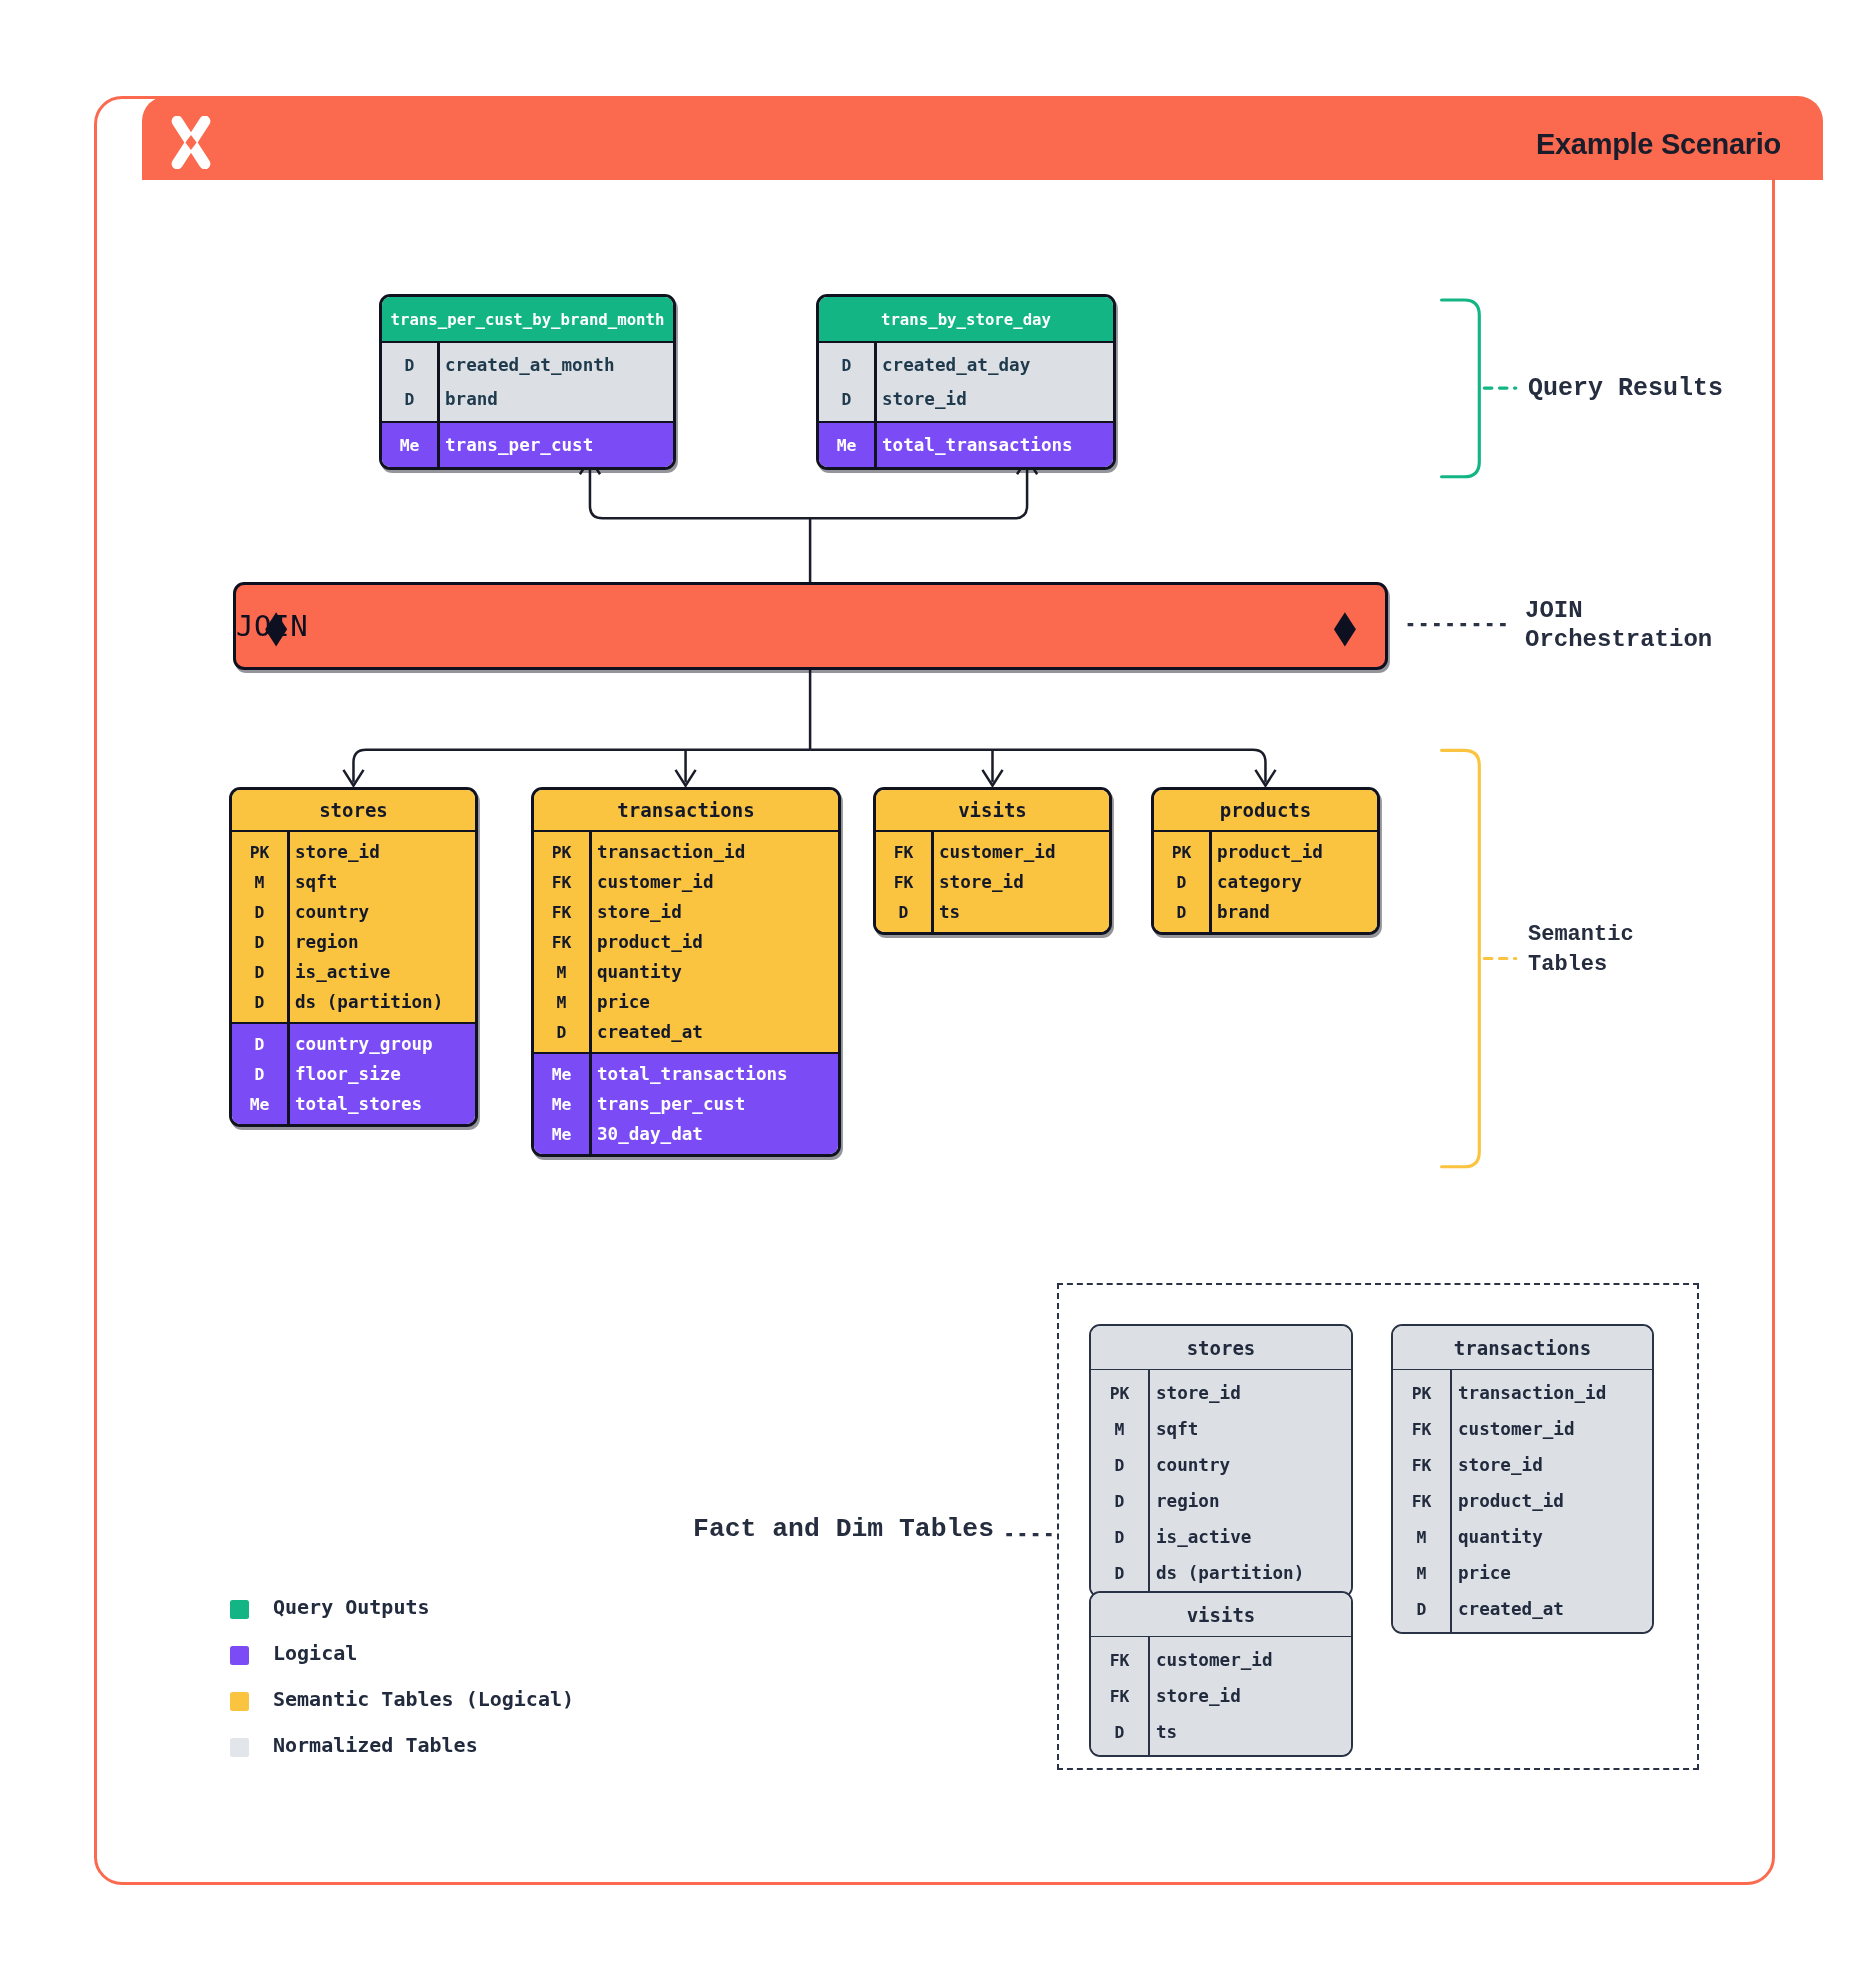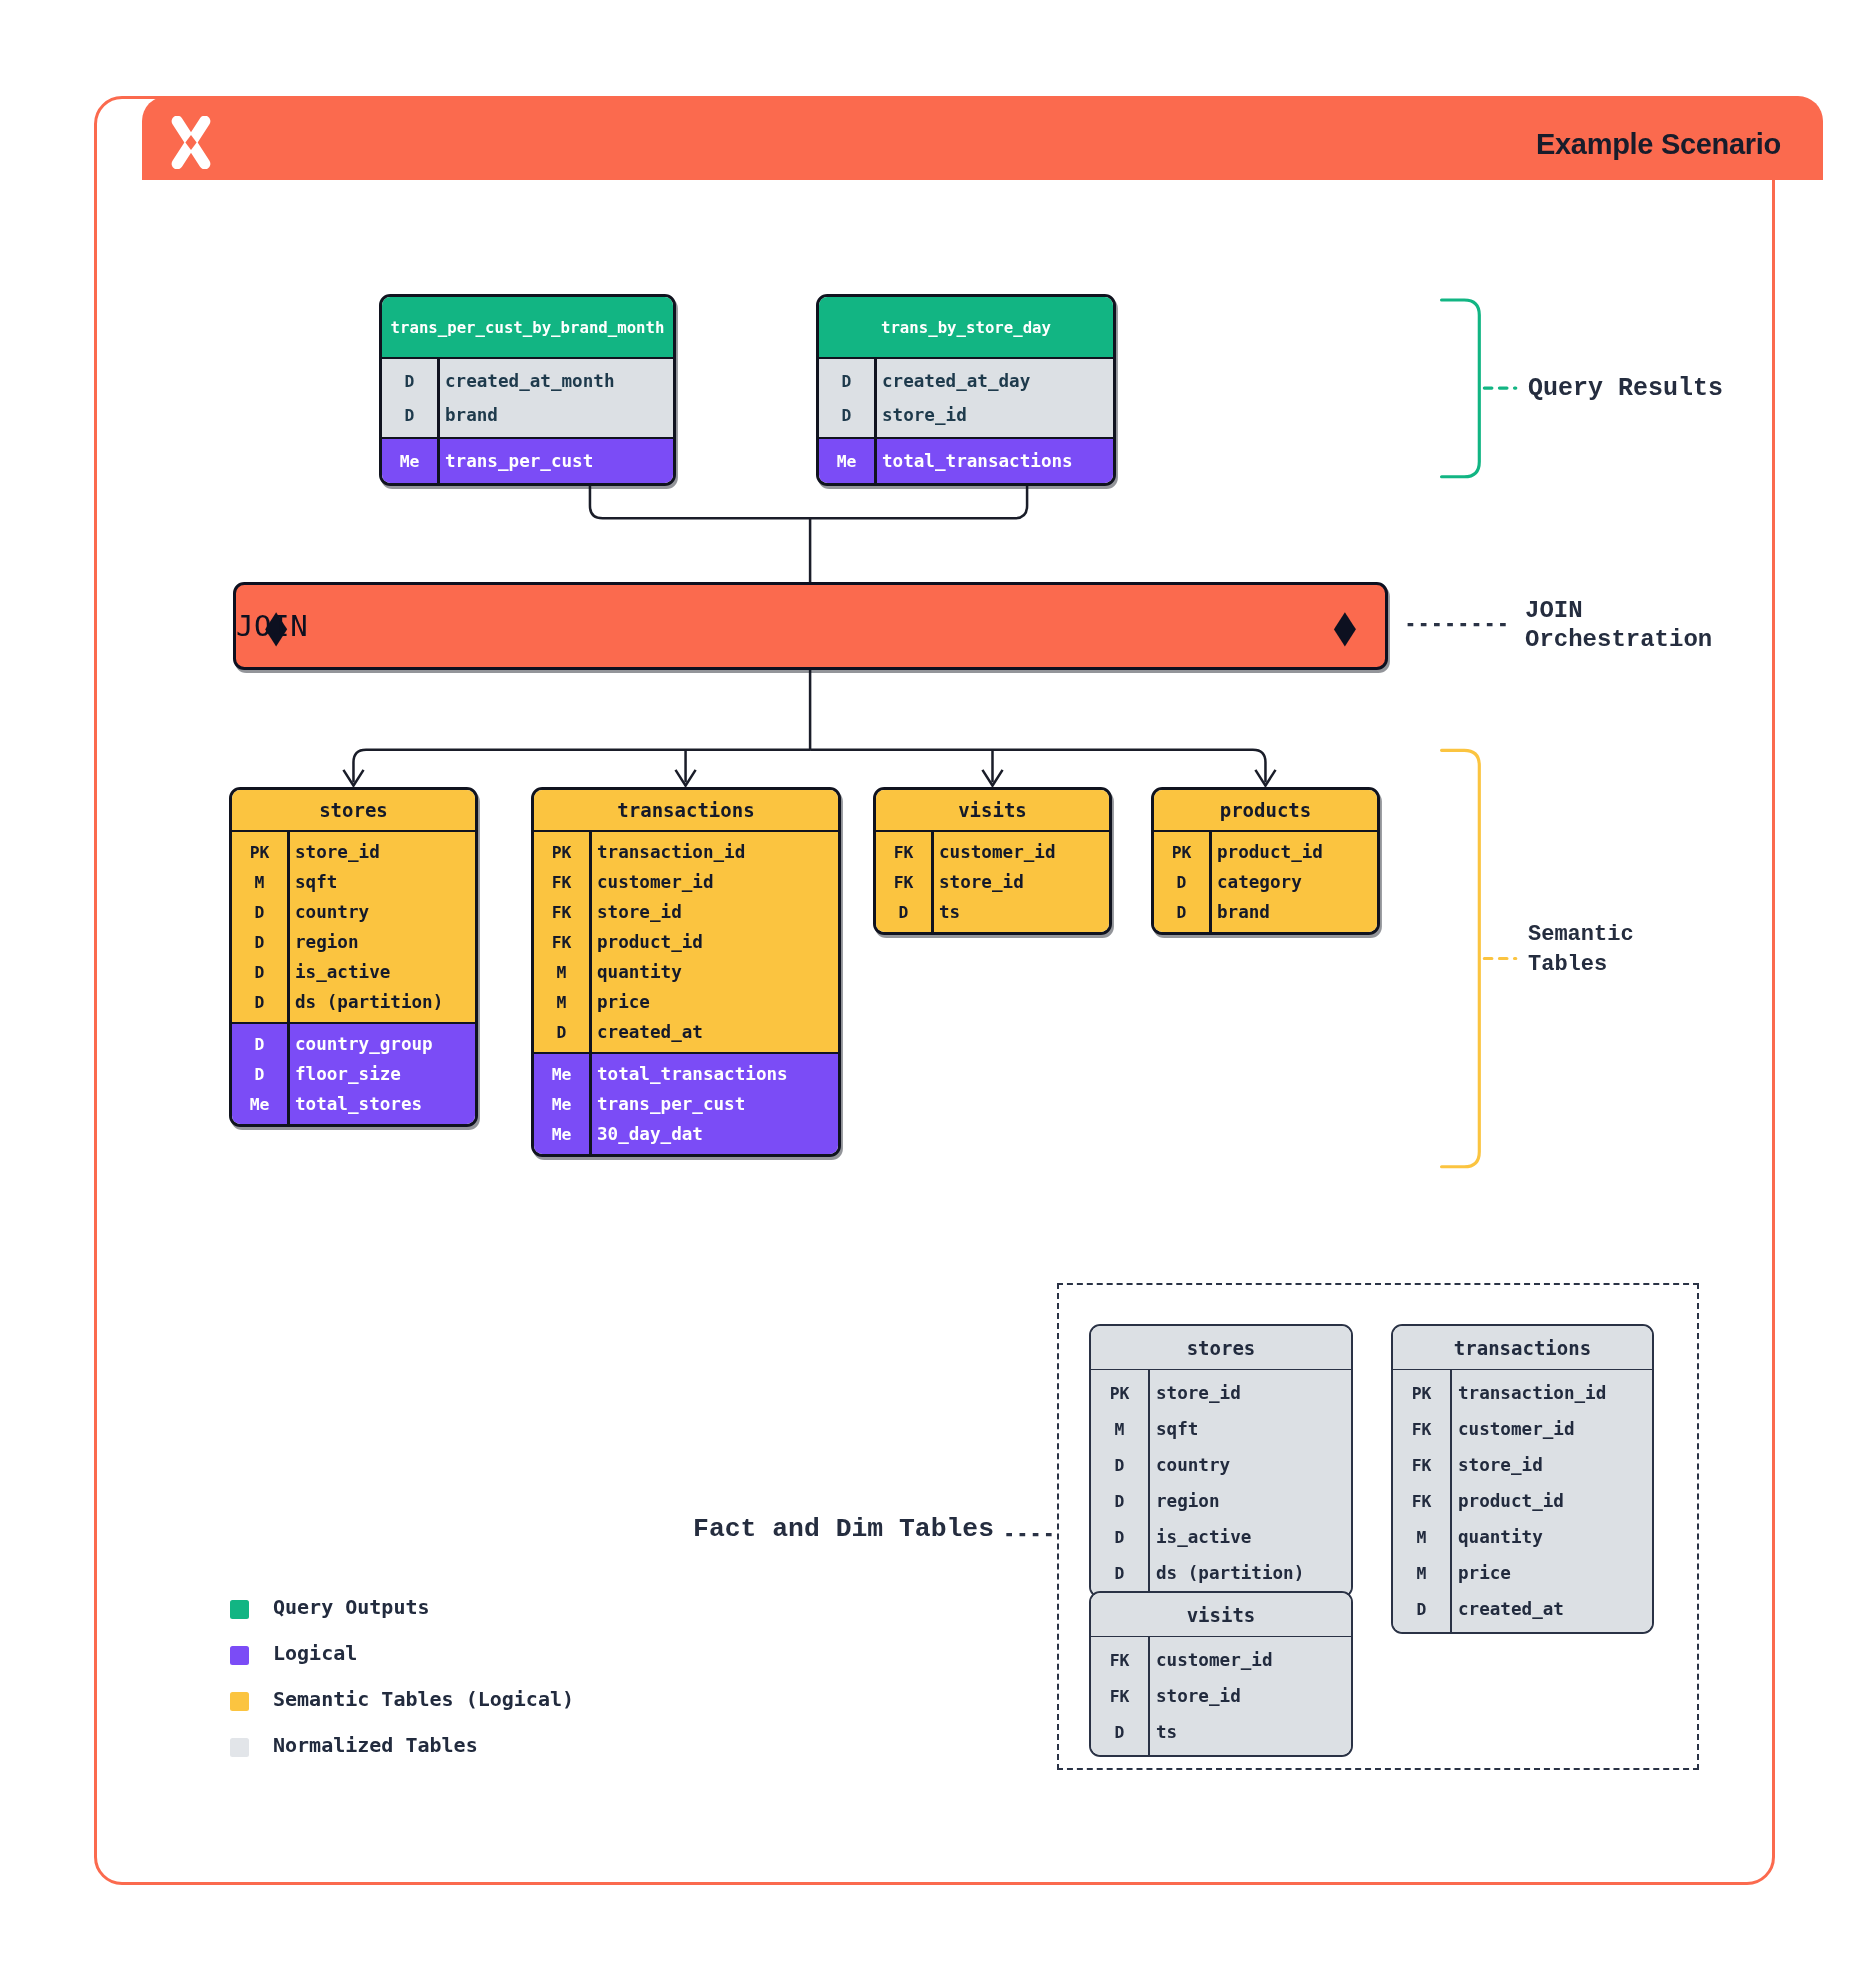--- a/index.html
+++ b/index.html
@@ -33,21 +33,21 @@
     box-shadow:1.9px 3.1px 0 rgba(16,19,31,.45);box-sizing:border-box;--keyw:55px;
   }
   .et-head{display:flex;align-items:center;justify-content:center;}
   .et-sec{position:relative;padding:5px 0;border-top:2.5px solid var(--ink);}
   .et-sec::after{content:"";position:absolute;left:var(--keyw);top:0;bottom:0;width:2.5px;background:var(--ink);}
   .et-row{display:flex;align-items:center;height:var(--rowh);}
   .et-key{width:var(--keyw);flex:none;text-align:center;font-size:16.4px;}
   .et-field{padding-left:8px;font-size:17.6px;white-space:nowrap;}
 
   .scheme-green{--rowh:34px;}
-  .scheme-green .et-head{height:60px;background:var(--green);color:#fff;font-size:15.7px;}
+  .scheme-green .et-head{height:44px;background:var(--green);color:#fff;font-size:15.7px;}
   .scheme-green .et-body{background:var(--grayrow);color:#1E3A4C;}
   .scheme-green .et-metrics{background:var(--purple);color:#fff;}
 
   .scheme-yellow{--rowh:30px;}
   .scheme-yellow .et-head{height:40px;background:var(--yellow);color:#14192A;font-size:19px;}
   .scheme-yellow .et-body{background:var(--yellow);color:#14192A;}
   .scheme-yellow .et-metrics{background:var(--purple);color:#fff;}
 
   .scheme-gray{--rowh:36px;--keyw:57px;border-width:2.5px;border-color:#2A3245;box-shadow:none;}
   .scheme-gray .et-head{height:43px;background:var(--grayrow);color:var(--navy);font-size:19px;}

